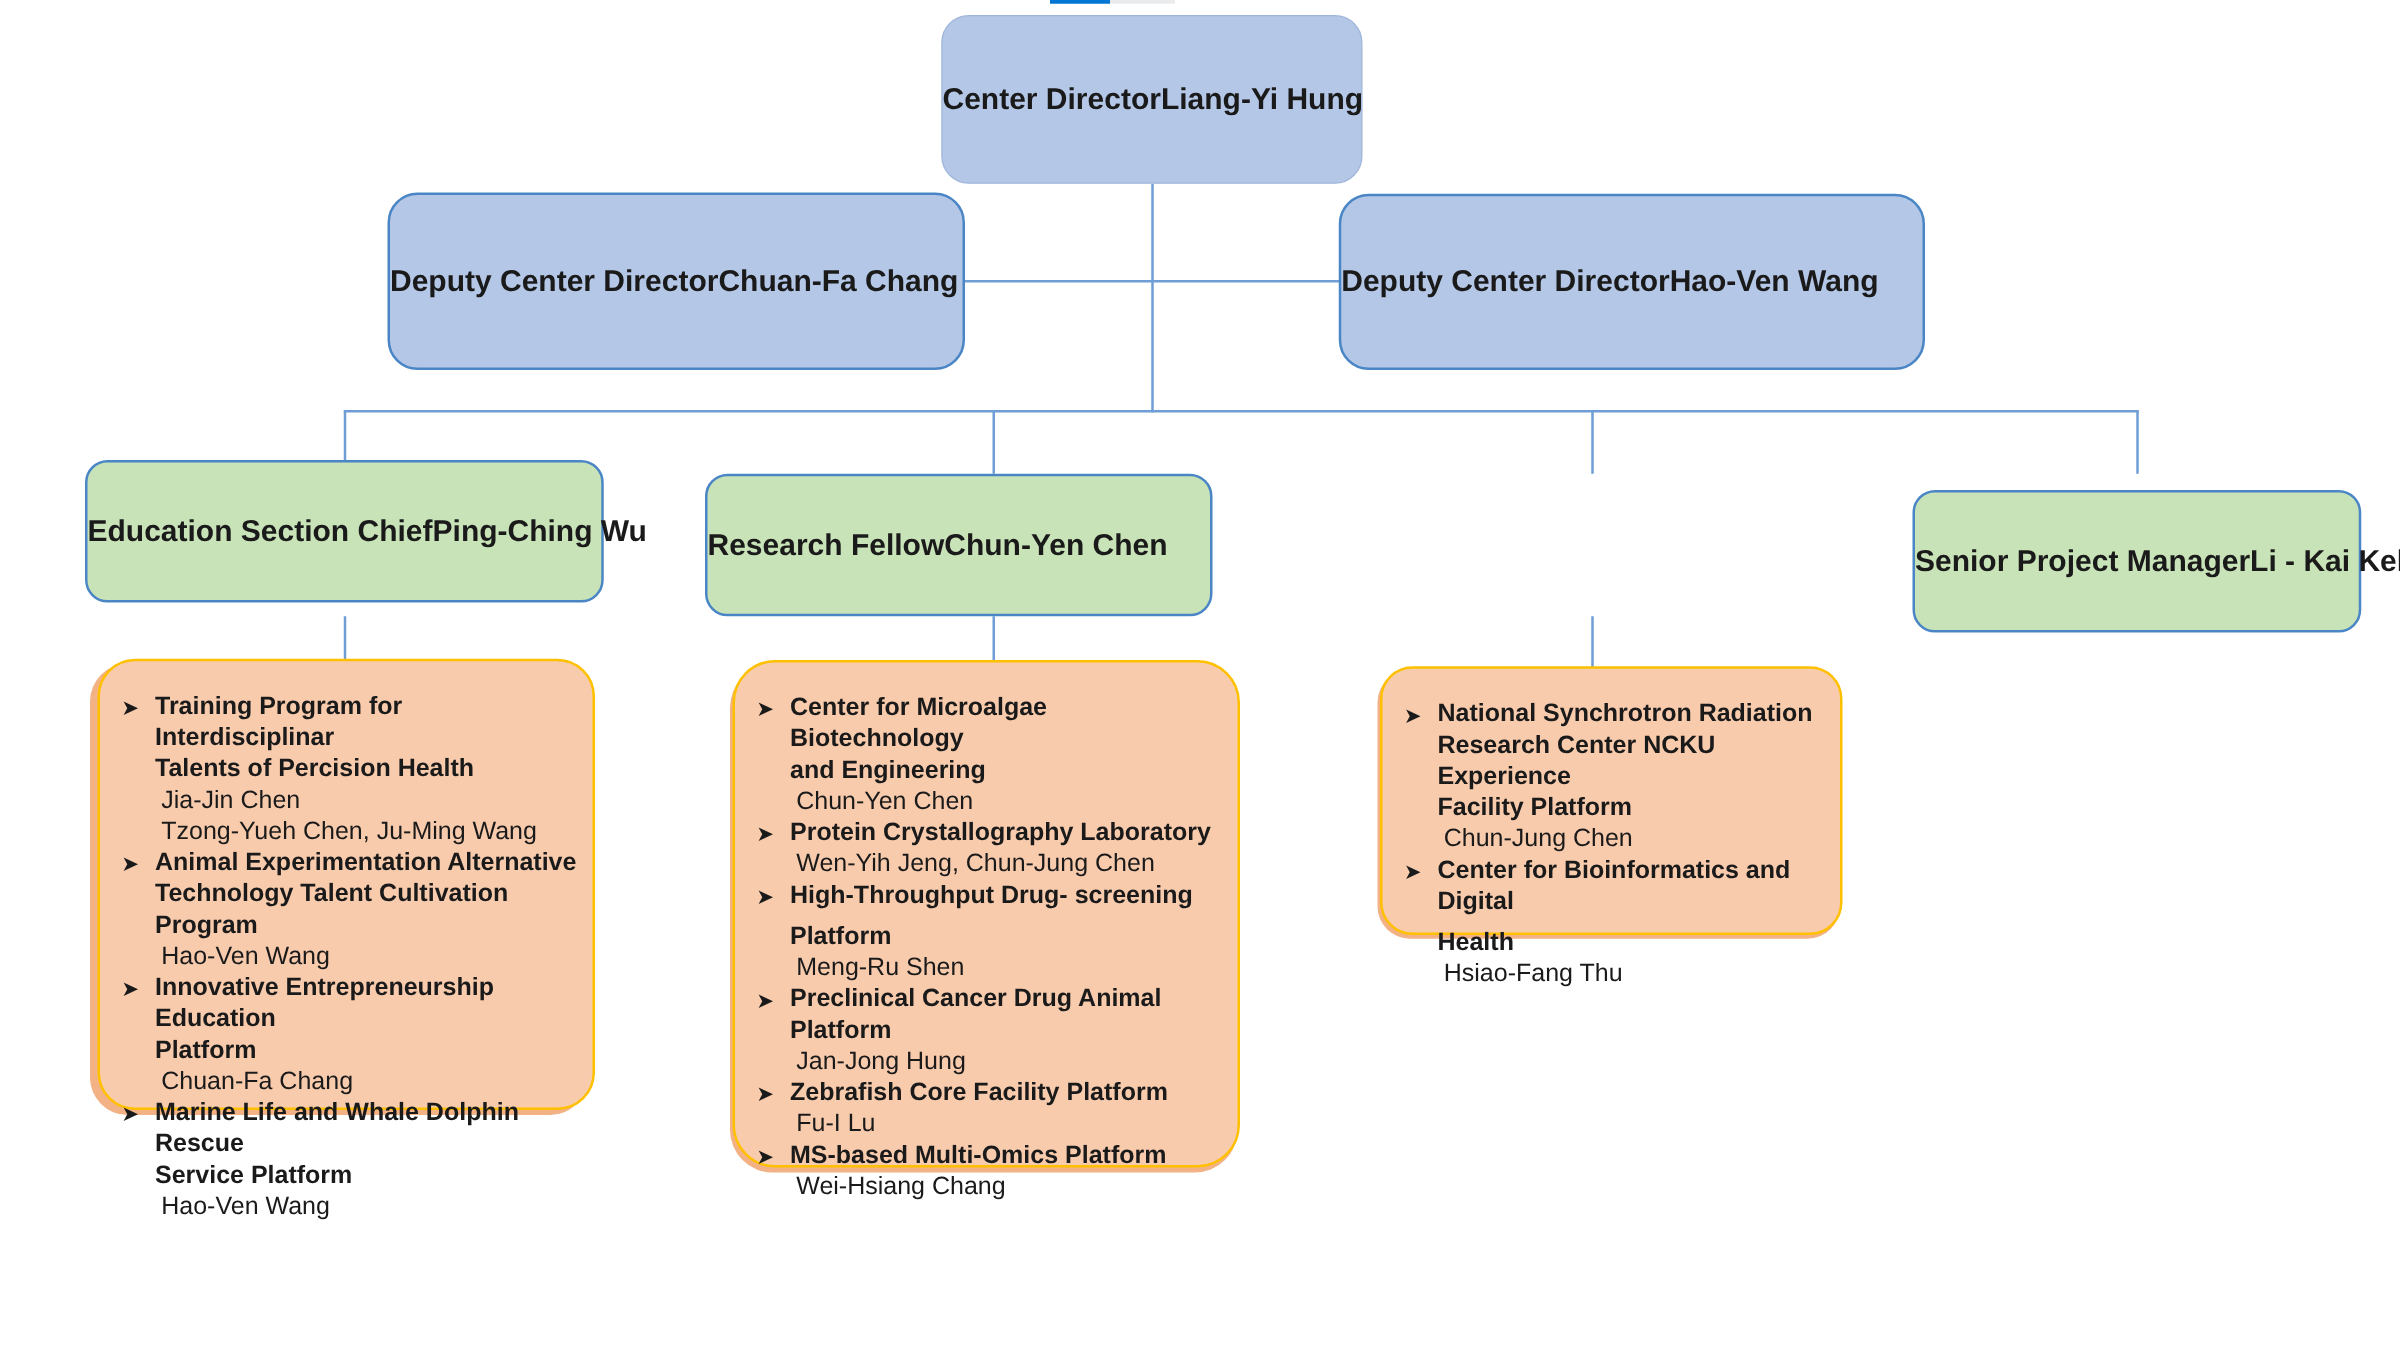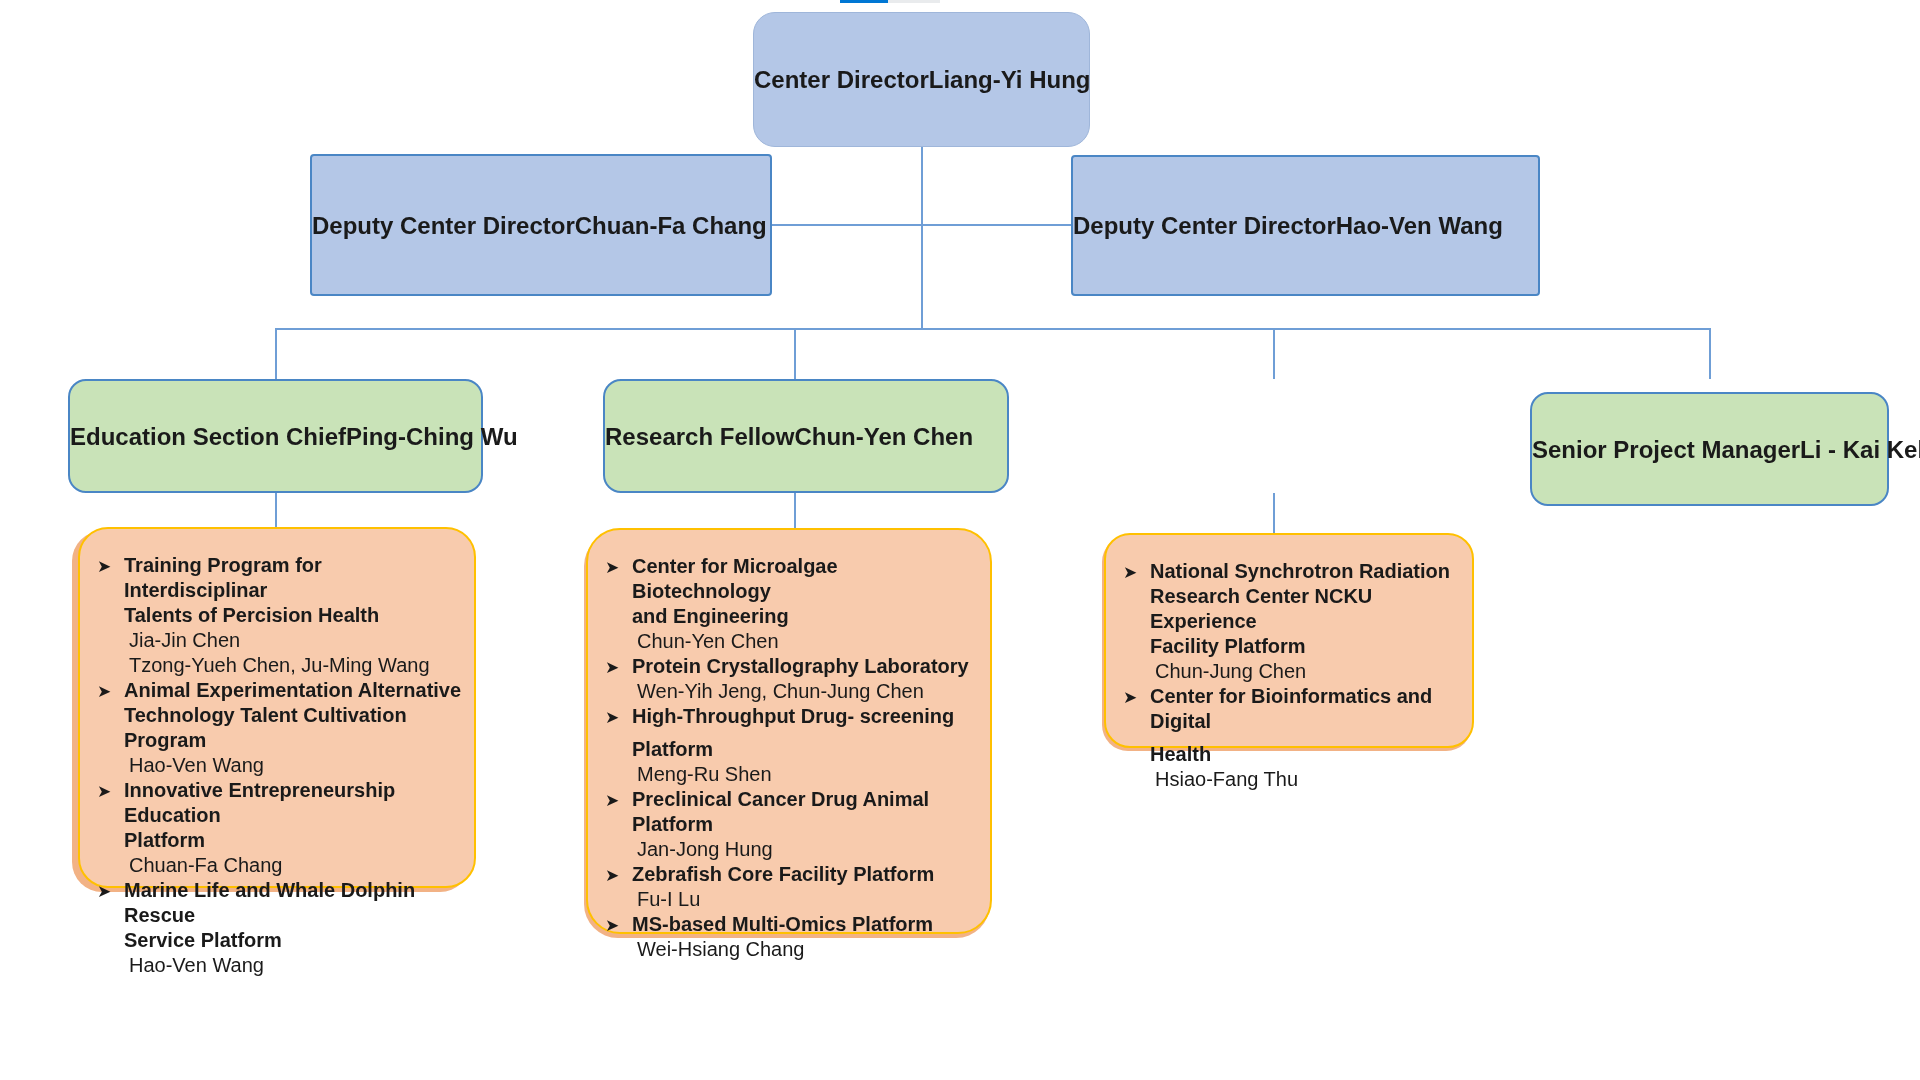--- a/index.html
+++ b/index.html
@@ -19,21 +19,21 @@
 
   
   .node{
     position:absolute;display:flex;flex-direction:row;align-items:center;justify-content:flex-start;
     text-align:center;box-sizing:border-box;font-weight:bold;
   }
   .node .nline{font-size:24px;line-height:33px;white-space:nowrap;}
   .node.blue{
     background:var(--node-blue-fill,#b4c7e7);
     border:2px solid var(--node-blue-border,#4a86c5);
-    border-radius:4px;
+    border-radius:24px;
   }
   .node.blue.root{border:1.5px solid #9fb6da;border-radius:22px;}
   .node.green{
     background:var(--node-green-fill,#c9e3b8);
     border:2px solid var(--node-green-border,#4a86c5);
     border-radius:18px;
   }
 
   
   .panel{
@@ -79,25 +79,25 @@
 
   <div class="node blue" style="left:310px;top:154px;width:462px;height:142px;">
     <div class="nline">Deputy Center Director</div>
     <div class="nline">Chuan-Fa Chang</div>
   </div>
   <div class="node blue" style="left:1071px;top:155px;width:469px;height:141px;">
     <div class="nline">Deputy Center Director</div>
     <div class="nline">Hao-Ven Wang</div>
   </div>
 
-  <div class="node green" style="left:68px;top:379px;width:415px;height:114px;">
+  <div class="node green" style="left:68px;top:368px;width:415px;height:114px;">
     <div class="nline">Education Section Chief</div>
     <div class="nline">Ping-Ching Wu</div>
   </div>
-  <div class="node green" style="left:603px;top:379px;width:406px;height:114px;">
+  <div class="node green" style="left:564px;top:379px;width:406px;height:114px;">
     <div class="nline">Research Fellow</div>
     <div class="nline">Chun-Yen Chen</div>
   </div>
   <div class="node green" style="left:1530px;top:392px;width:359px;height:114px;">
     <div class="nline">Senior Project Manager</div>
     <div class="nline">Li - Kai Kelly Chiu</div>
   </div>
 
   <div class="panel p1" style="left:78px;top:527px;width:398px;height:361px;">
       <div class="item">

